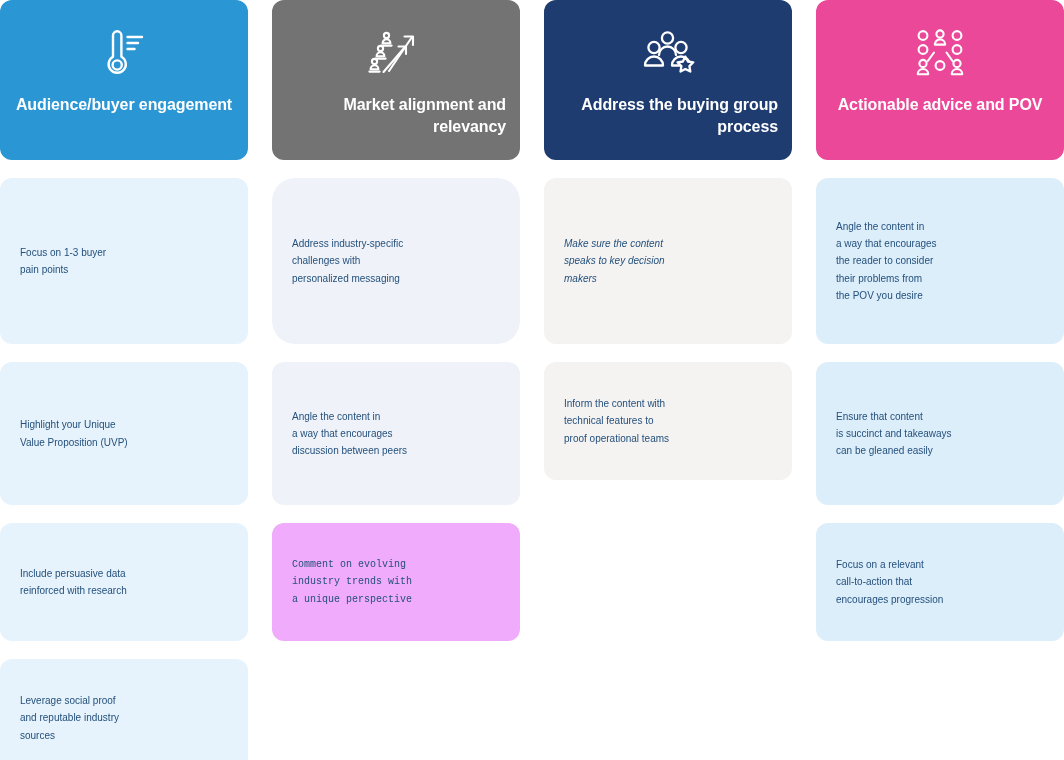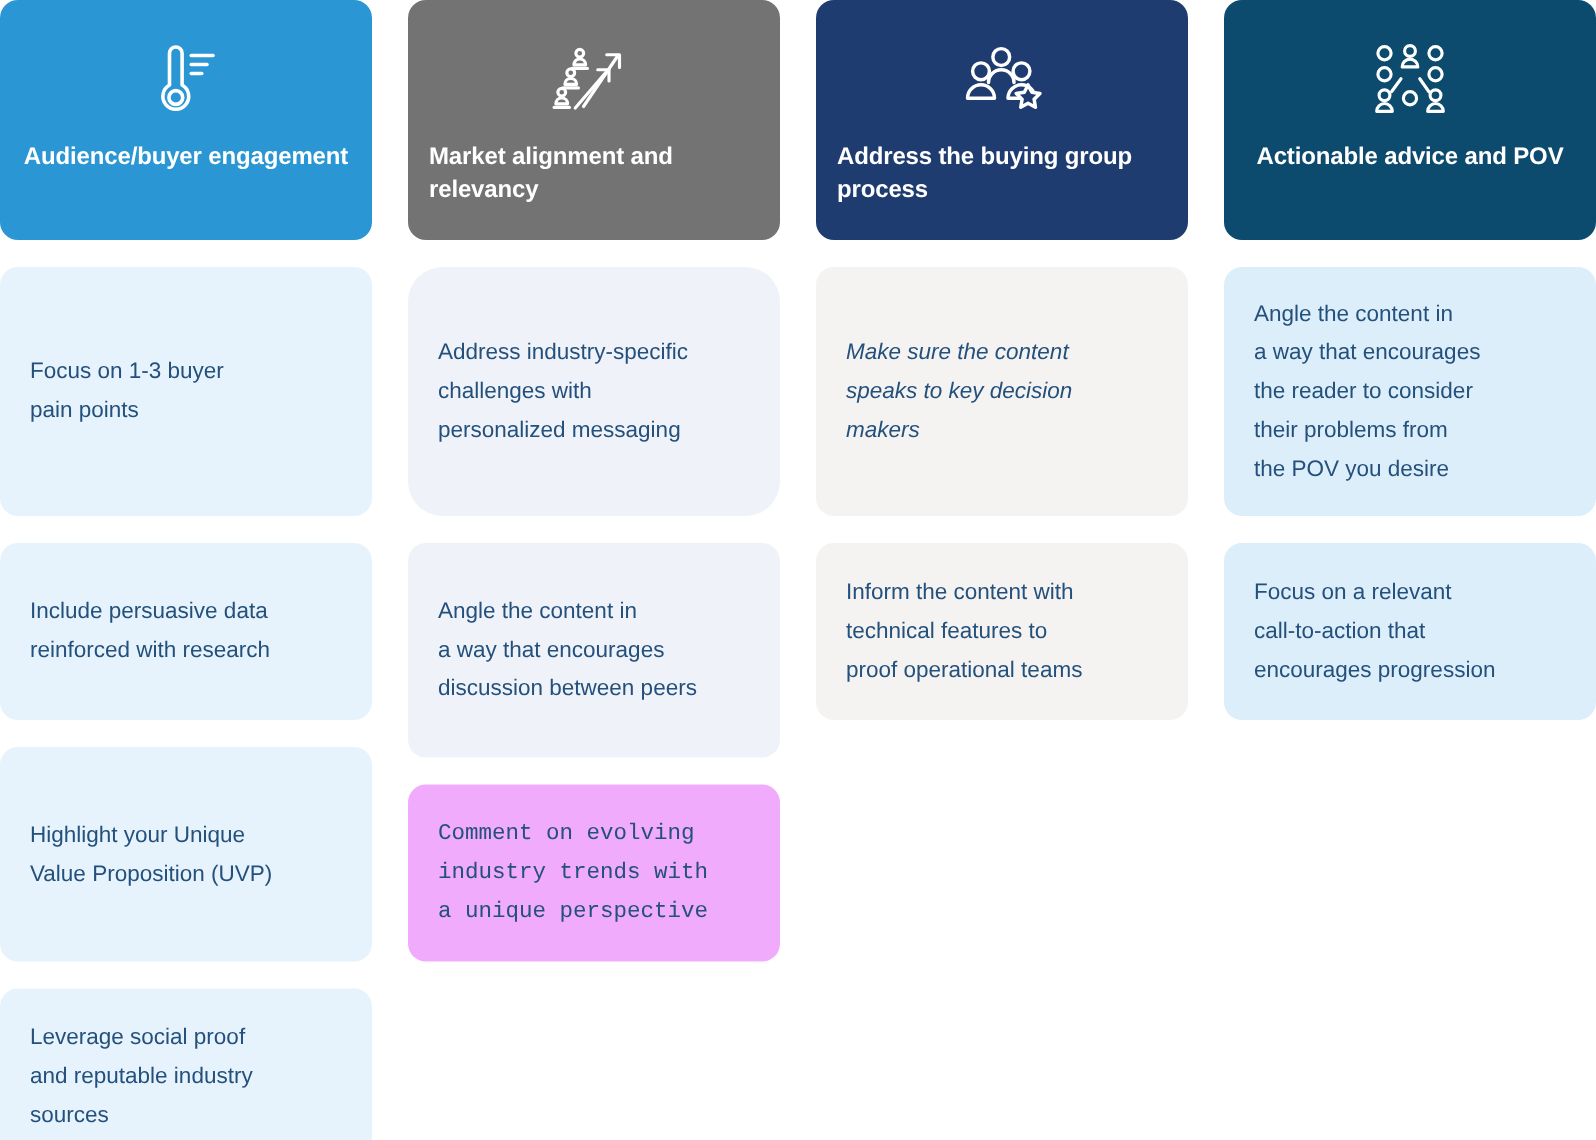--- a/index.html
+++ b/index.html
@@ -55,37 +55,37 @@
     margin-bottom: 10px;
   }
   .header-icon svg {
     display: block;
   }
   .header-title {
     color: #ffffff;
     font-size: 16px;
     font-weight: bold;
     line-height: 1.38;
-    text-align: left;
+    text-align: right;
     padding: 0 14px;
     letter-spacing: -0.1px;
   }
 
   
   .cell-card {
     border-radius: 12px;
     box-sizing: border-box;
     display: flex;
     align-items: center;
     padding: 14px 20px;
     flex: 0 0 auto;
     margin-top: 18px;
   }
   .cell-text {
-    font-size: 15px;
+    font-size: 10px;
     line-height: 1.72;
     color: #24507c;
     white-space: pre-line;
   }
 
   
   .row-h-1 { height: 166px; }
   .row-h-2 { height: 143px; }
   .row-h-3 { height: 118px; }
   .row-h-4 { height: 118px; }
@@ -110,27 +110,27 @@
         </svg>
       </span>
       <div class="header-title">Audience/buyer
 engagement</div>
     </div>
 
     <div class="cell-card row-h-1" style="background:#e6f3fc;">
       <div class="cell-text">Focus on 1-3 buyer
 pain points</div>
     </div>
+    <div class="cell-card row-h-2" style="background:#e6f3fc;">
+      <div class="cell-text">Highlight your Unique
+Value Proposition (UVP)</div>
+    </div>
     <div class="cell-card row-h-3" style="background:#e6f3fc;">
       <div class="cell-text">Include persuasive data
 reinforced with research</div>
-    </div>
-    <div class="cell-card row-h-2" style="background:#e6f3fc;">
-      <div class="cell-text">Highlight your Unique
-Value Proposition (UVP)</div>
     </div>
     <div class="cell-card row-h-4" style="background:#e6f3fc;">
       <div class="cell-text">Leverage social proof
 and reputable industry
 sources</div>
     </div>
   </div>
 
   <div class="column col-1">
     <div class="header-card" style="background:#737373;">
@@ -203,21 +203,21 @@
 makers</div>
     </div>
     <div class="cell-card row-h-3" style="background:#f4f3f2;">
       <div class="cell-text">Inform the content with
 technical features to
 proof operational teams</div>
     </div>
   </div>
 
   <div class="column col-3">
-    <div class="header-card" style="background:#0c4a6e;">
+    <div class="header-card" style="background:#ec4899;">
       <span class="header-icon">
         <svg width="58" height="52" viewBox="0 0 58 52" fill="none" stroke="#ffffff" stroke-width="2.1" stroke-linecap="round" stroke-linejoin="round">
 
           <circle cx="12" cy="8.5" r="4.4"></circle>
 
           <circle cx="46" cy="8.5" r="4.4"></circle>
 
           <circle cx="29" cy="7" r="3.6"></circle>
           <path d="M23.8 17.6c0-2.9 2.3-5.2 5.2-5.2s5.2 2.3 5.2 5.2z"></path>
 
@@ -241,20 +241,25 @@
 and POV</div>
     </div>
 
     <div class="cell-card first-tall" style="background:#ddeefb;">
       <div class="cell-text">Angle the content in
 a way that encourages
 the reader to consider
 their problems from
 the POV you desire</div>
     </div>
+    <div class="cell-card row-h-2" style="background:#ddeefb;">
+      <div class="cell-text">Ensure that content
+is succinct and takeaways
+can be gleaned easily</div>
+    </div>
     <div class="cell-card row-h-3" style="background:#ddeefb;">
       <div class="cell-text">Focus on a relevant
 call-to-action that
 encourages progression</div>
     </div>
   </div>
 
 </div>
 
 </body></html>

